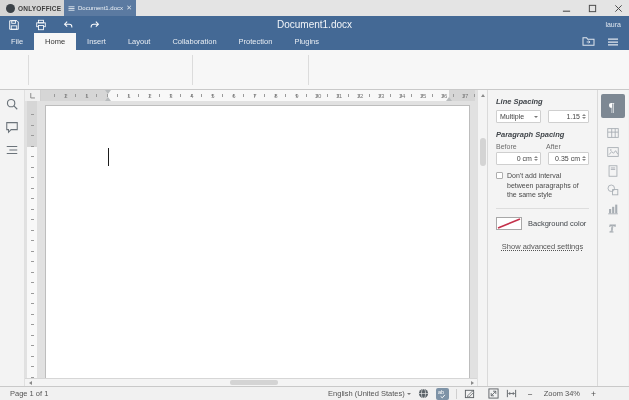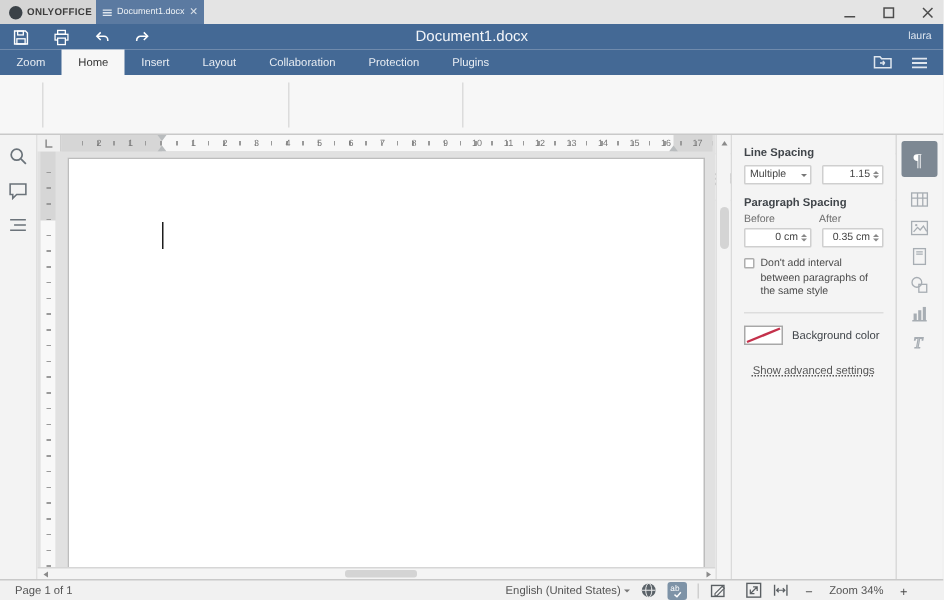--- a/index.html
+++ b/index.html
@@ -88,21 +88,21 @@
   .tri-r { width:0;height:0;border:2.5px solid transparent;border-left:3px solid #8a8a8a; }
   .tri-u2 { width:0;height:0;border:2.5px solid transparent;border-bottom:3px solid #8a8a8a; }
   #hthumb { position:absolute; left:205px; top:1px; width:48px; height:5px; background:#d4d4d4; border-radius:2px; }
 
   #vscroll { width:10px; background:#f4f4f4; border-left:1px solid #e0e0e0; position:relative; }
   #vscroll .scroll-arrow { left:1px; top:1px; }
   #vthumb { position:absolute; left:1.5px; top:48px; width:6px; height:28px; background:#d4d4d4; border-radius:3px; }
 
   
   #panel { width:110px; background:#f4f4f4; border-left:1px solid #dadada; padding:7px 8px 0 8px; }
-  .p-label { font-size:7.5px; font-weight:bold; color:#40454a; margin-bottom:4px; }
+  .p-label { font-size:7.5px; font-weight:bold; color:#40454a; margin-bottom:4px;font-style:italic; }
   .p-row { display:flex; gap:7px; margin-bottom:6px; }
   .p-combo { width:46px; height:13px; background:#fff; border:1px solid #cfcfcf; border-radius:1px; display:flex; align-items:center; padding:0 2px 0 3px; }
   .p-combo .val { flex:1; font-size:7px; color:#444; }
   .p-spin { width:42px; height:13px; background:#fff; border:1px solid #cfcfcf; border-radius:1px; display:flex; align-items:center; justify-content:flex-end; padding-right:2px; }
   .p-spin .val { font-size:7px; color:#444; margin-right:2px; }
   .spin-arrows { display:flex; flex-direction:column; gap:1.5px; }
   .spin-arrows i { display:block; width:0; height:0; border:2px solid transparent; }
   .spin-arrows .up { border-bottom:2.6px solid #888; }
   .spin-arrows .dn { border-top:2.6px solid #888; }
   .sub-label { font-size:7px; color:#6d6d6d; width:46px; }
@@ -118,21 +118,21 @@
   
   #right-iconbar { width:31px; background:#f4f4f4; border-left:1px solid #dadada; display:flex; flex-direction:column; align-items:center; padding-top:4px; }
   .ribtn { width:16px; height:12px; margin-bottom:7px; color:#a7adb3; display:flex; align-items:center; justify-content:center; }
   .ribtn svg { width:14px; height:14px; }
   .ribtn.active { width:24px; height:24px; margin-bottom:9px; background:#7d8893; border-radius:2px; color:#fff; }
   .ribtn.active svg { width:16px; height:16px; }
 
   
   #statusbar { position:absolute; left:0; top:386px; width:629px; height:14px; background:#f1f1f1; border-top:1px solid #c9c9c9; display:flex; align-items:center; font-size:7.5px; color:#545454; }
   #page-indicator { padding-left:10px; }
-  #status-right { margin-left:auto; display:flex; align-items:center; gap:7px; padding-right:24px; }
+  #status-right { margin-left:auto; display:flex; align-items:center; gap:7px; padding-right:33px; }
   #lang-combo { display:flex; align-items:center; }
   #spell-btn { width:13px; height:12px; background:#7e93a7; border-radius:2px; display:flex; align-items:center; justify-content:center; }
   .s-sep { width:1px; height:10px; background:#cfcfcf; }
   .zoomtxt { font-size:8.5px; color:#4a4a4a; }
 </style>
 </head>
 <body>
 
 <div id="app">
 
@@ -193,21 +193,21 @@
           <path d="M10.5 6h-5a3 3 0 00-3 3v.8" fill="none" stroke="#fff" stroke-width="1.2"></path>
           <path d="M8 3l3 3-3 3" fill="none" stroke="#fff" stroke-width="1.2"></path>
         </svg>
       </span>
     <div id="doc-title">Document1.docx</div>
     <div id="user-name">laura</div>
   </div>
 
   <div id="menubar">
     <div id="menu-tabs">
-        <div class="mtab">Zoom</div>
+        <div class="mtab">File</div>
         <div class="mtab active">Home</div>
         <div class="mtab">Insert</div>
         <div class="mtab">Layout</div>
         <div class="mtab">Collaboration</div>
         <div class="mtab">Protection</div>
         <div class="mtab">Plugins</div>
       </div>
     <div id="menu-right">
       <span>
           <svg width="13" height="11" viewBox="0 0 14 12">

